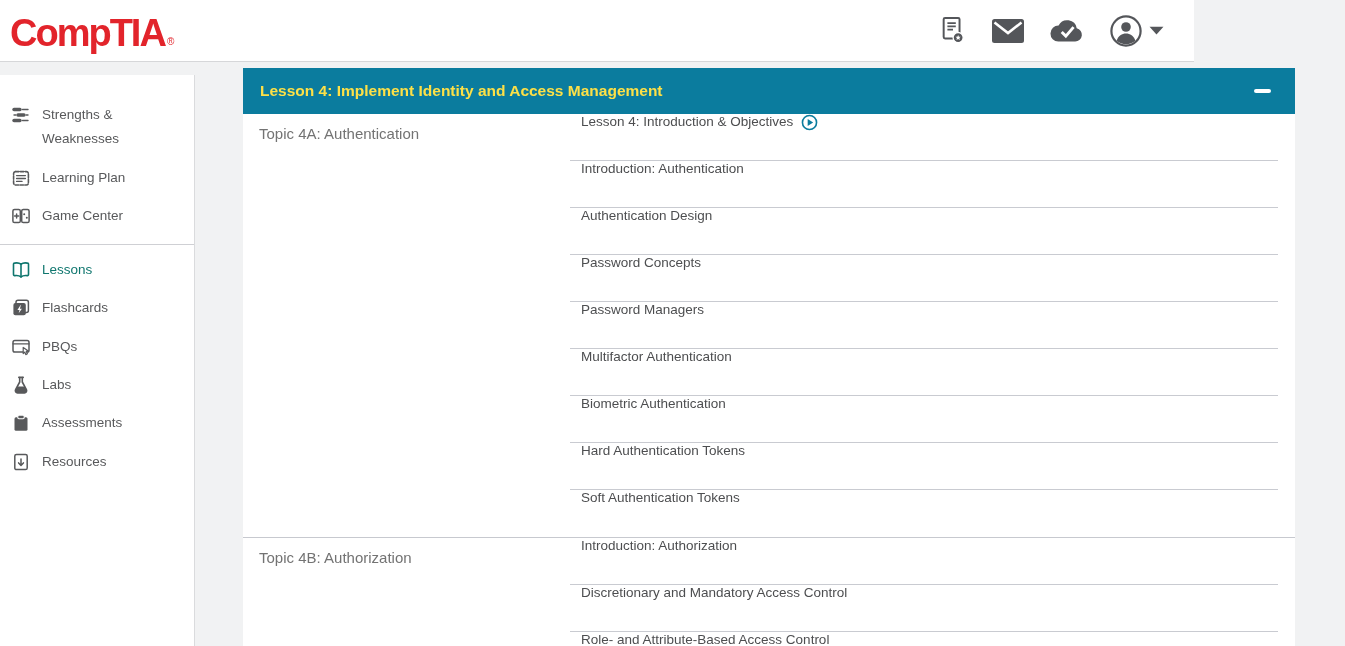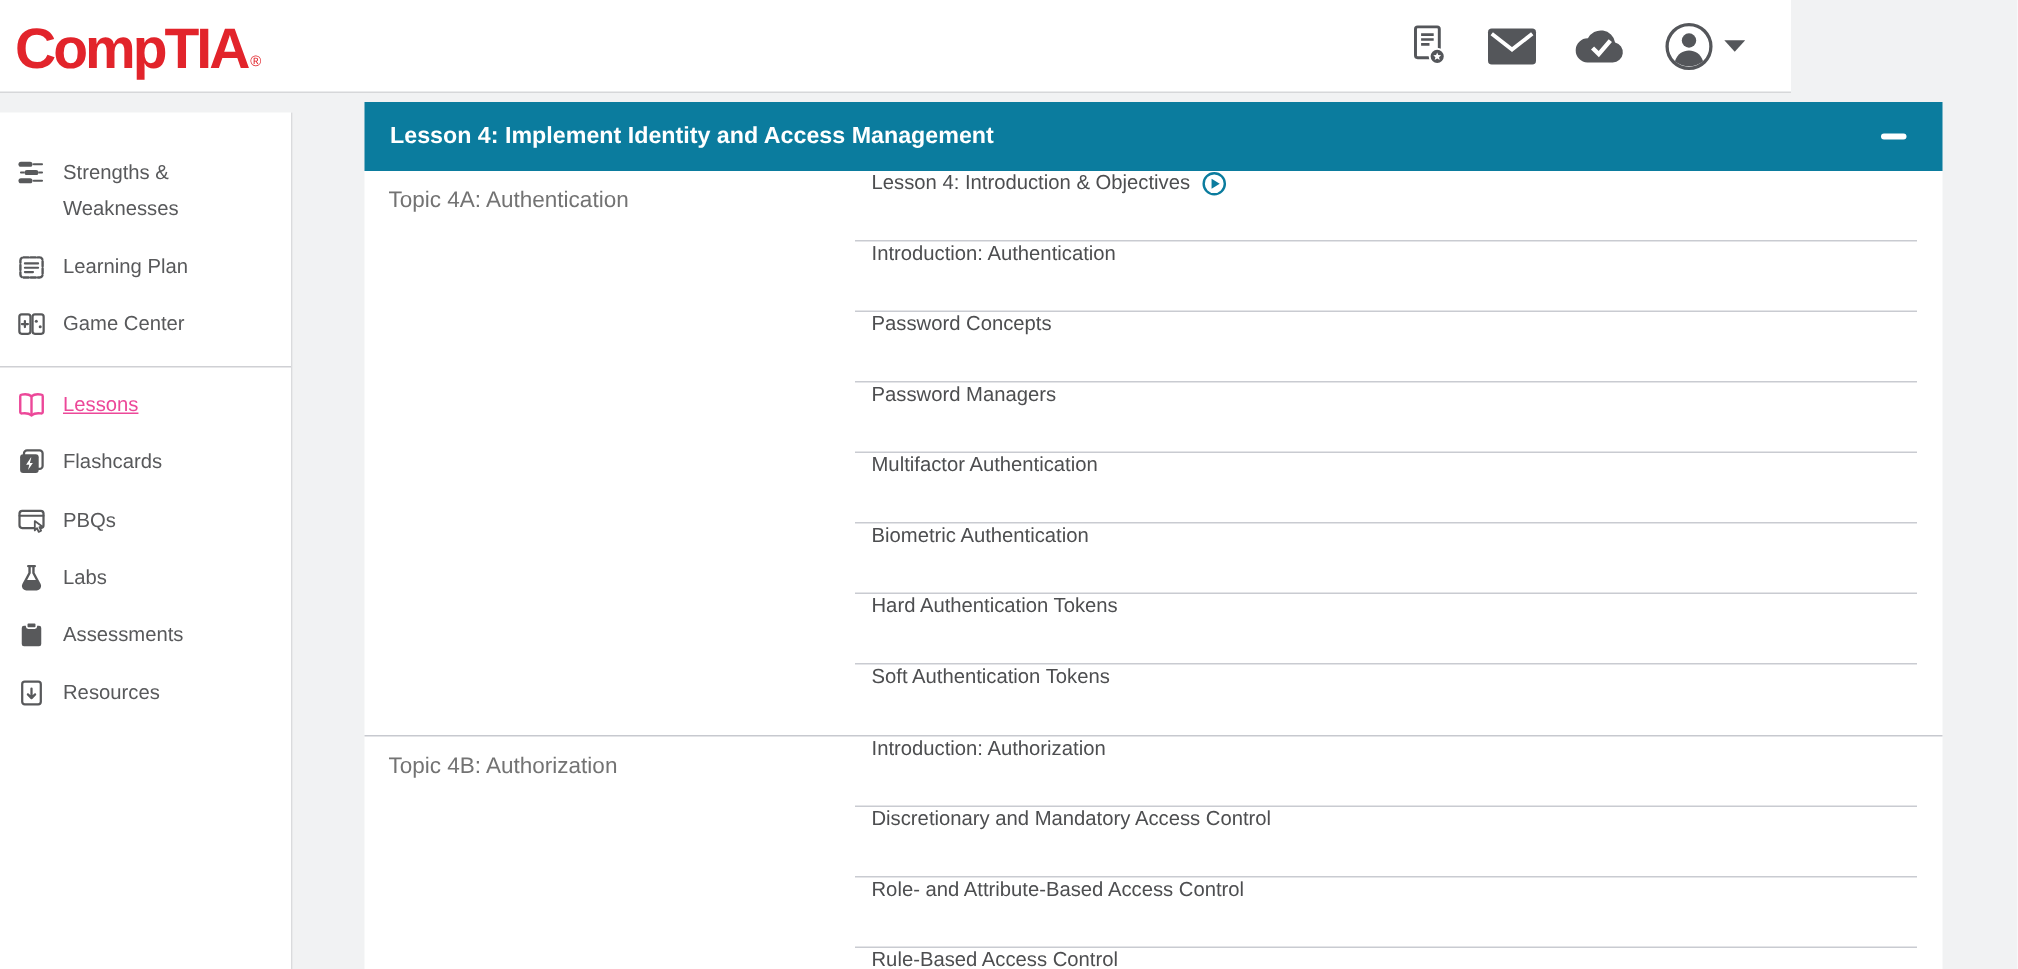--- a/index.html
+++ b/index.html
@@ -30,28 +30,28 @@
   .sidebar {
     position:absolute; top:75px; left:0; bottom:0; width:195px;
     background:#ffffff; border-right:1px solid #dadbdd; padding-top:21px;
   }
   .side-item {
     display:flex; align-items:flex-start; gap:11px;
     padding:7px 6px 7px 11px; cursor:pointer;
     color:#58595b; font-size:13.5px; line-height:1.8;
   }
   .side-item .sicon { flex:0 0 20px; margin-top:2px; display:flex; }
-  .side-item.active { color:#ec4899;text-decoration:underline; }
+  .side-item.active { color:#0f766e; }
   .side-divider { border-top:1px solid #cfd0d4; margin:9px 0 6px 0; }
   .slabel { max-width:128px; }
 
   
   .content { position:absolute; left:243px; top:68px; width:1052px; }
   .lesson-bar {
-    height:46px; background:#0b7c9e; color:#ffffff;
+    height:46px; background:#0b7c9e; color:#fde047;
     display:flex; align-items:center; justify-content:space-between;
     padding:0 24px 0 17px; font-size:15.5px; font-weight:bold; cursor:pointer;
   }
   .collapse { width:17px; height:4px; background:#ffffff; border-radius:2px; cursor:pointer; flex:0 0 auto; }
   .panel { background:#ffffff; min-height:578px; }
   .topic-section { display:flex; }
   .topic-section + .topic-section { border-top:1px solid #c7c9cf; }
   .topic-label {
     width:327px; flex:0 0 327px; padding:11px 10px 0 16px;
     font-size:15px; color:#737373;
@@ -235,20 +235,24 @@
         <polygon points="7.9,6 7.9,14 14.3,10" fill="#0b7c9e"></polygon>
       </svg>
     </span>
   </div>
 
   <div class="topic-item">
     <span class="item-label">Introduction: Authentication</span>
 
   </div>
 
+  <div class="topic-item">
+    <span class="item-label">Authentication Design</span>
+
+  </div>
 
   <div class="topic-item">
     <span class="item-label">Password Concepts</span>
 
   </div>
 
   <div class="topic-item">
     <span class="item-label">Password Managers</span>
 
   </div>

